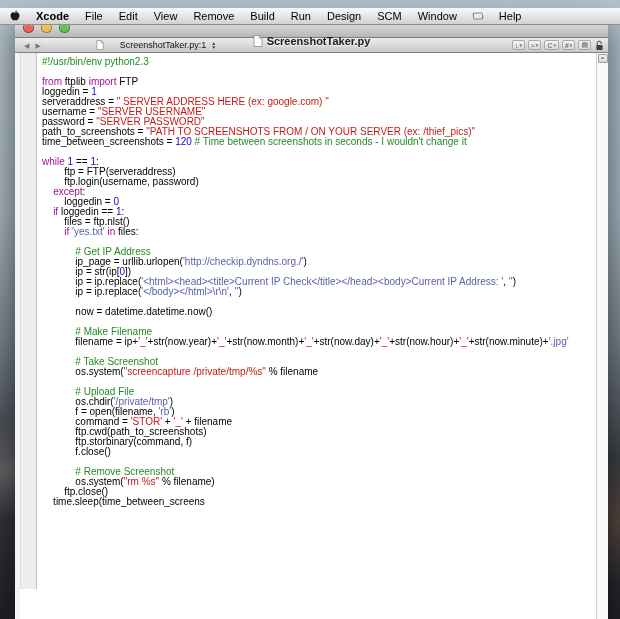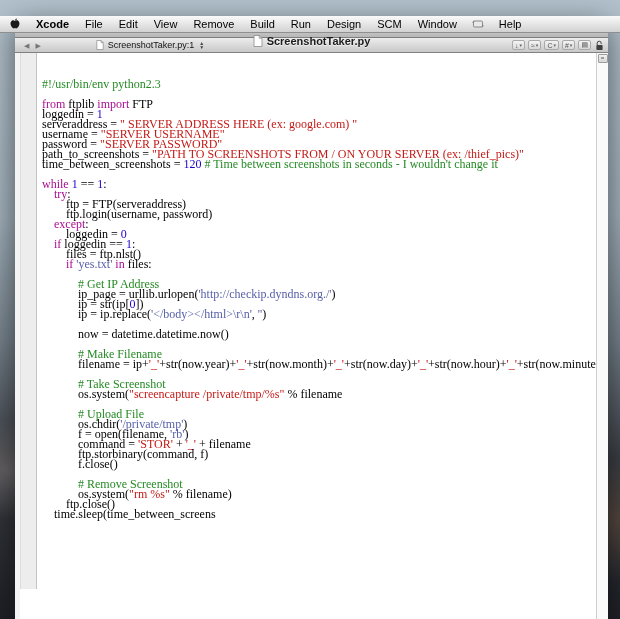--- a/index.html
+++ b/index.html
@@ -8,21 +8,21 @@
     position:relative; overflow:hidden;
     font-family:"Liberation Sans", sans-serif;
     background:
       radial-gradient(90px 70px at 8px 470px, rgba(160,150,150,.45), transparent 70%),
       radial-gradient(80px 90px at 618px 520px, rgba(120,90,70,.5), transparent 70%),
       linear-gradient(180deg,#b2c1cc 0%,#a2b1bc 35%,#76828c 55%,#3b3e44 74%,#1e2026 100%);
   }
 
   
   .menubar {
-    position:absolute; top:16px; left:0; width:620px; height:17px; z-index:5;
+    position:absolute; top:8px; left:0; width:620px; height:17px; z-index:5;
     display:flex; align-items:center;
     background:linear-gradient(#fafafa,#d2d2d2);
     border-bottom:1px solid #8f8f8f;
     font-size:11px; color:#000;
   }
   .apple { padding:0 8px 0 10px; display:flex; align-items:center; }
   .menu-item { padding:0 8px; white-space:nowrap; }
   .menu-item.app { font-weight:bold; }
   .script-menu { padding:0 7px; display:flex; align-items:center; }
 
@@ -52,41 +52,41 @@
 
   
   .navbar {
     height:15px; flex:none;
     background:linear-gradient(#ededed,#c8c8c8);
     border-bottom:1px solid #818181;
     display:flex; align-items:center;
     font-size:9px; color:#222; padding:0 2px 0 6px;
   }
   .nav-arrow { font-size:7px; color:#777; padding:0 3px; line-height:13px; }
-  .nav-file { display:flex; align-items:center; gap:4px; margin-left:4px;padding-left:48px; }
+  .nav-file { display:flex; align-items:center; gap:16px; margin-left:4px;padding-left:48px; }
   .nav-loc { font-size:9px; color:#111; }
   .stepper { display:flex; flex-direction:column; line-height:4px; font-size:5px; color:#444;
              margin-left:5px; }
   .nav-right { margin-left:auto; display:flex; align-items:center; gap:3px; }
   .nav-btn { display:flex; align-items:center; font-size:7px; color:#555;
              border:1px solid #a9a9a9; border-radius:2px; padding:0 2px; height:10px;
              background:linear-gradient(#f4f4f4,#d8d8d8); }
   .nav-btn .arr { font-size:5px; margin-left:1px; color:#666; }
   .lock-wrap { margin:0 2px 0 4px; display:flex; align-items:center; }
 
   
   .content { flex:1; display:flex; min-height:0; position:relative; }
   .left-strip { width:6px; flex:none; background:#f4f4f4; border-right:1px solid #dcdcdc; }
   .gutter { width:16px; flex:none; background:#ededed; border-right:1px solid #c3c3c3; position:relative; }
   .gutter-end { position:absolute; left:-1px; right:-1px; bottom:0; height:30px; background:#fff; }
   .code {
     flex:1; min-width:0; background:#fff; overflow:hidden;
     padding:3px 0 0 5px;
-    font-family:Liberation Serif, serif;
-    font-size:12px; color:#000;margin-top:21px;
+    font-family:Liberation Sans, sans-serif;
+    font-size:10px; color:#000;
   }
   .line { height:10px; white-space:pre; }
   .tk-p { color:#000; }
   .tk-k { color:var(--syn-keyword); }
   .tk-n { color:var(--syn-number); }
   .tk-s { color:var(--syn-string); }
   .tk-q { color:var(--syn-charstr); }
   .tk-c { color:var(--syn-comment); }
 
   .scrollcol { width:12px; flex:none; border-left:1px solid #cfcfcf; background:#fafafa;
@@ -198,46 +198,47 @@
         <div class="line"> </div>
         <div class="line"><span class="tk-k">from</span><span class="tk-p"> ftplib </span><span class="tk-k">import</span><span class="tk-p"> FTP</span></div>
         <div class="line"><span class="tk-p">loggedin = </span><span class="tk-n">1</span></div>
         <div class="line"><span class="tk-p">serveraddress = </span><span class="tk-s">" SERVER ADDRESS HERE (ex: google.com) "</span></div>
         <div class="line"><span class="tk-p">username = </span><span class="tk-s">"SERVER USERNAME"</span></div>
         <div class="line"><span class="tk-p">password = </span><span class="tk-s">"SERVER PASSWORD"</span></div>
         <div class="line"><span class="tk-p">path_to_screenshots = </span><span class="tk-s">"PATH TO SCREENSHOTS FROM / ON YOUR SERVER (ex: /thief_pics)"</span></div>
         <div class="line"><span class="tk-p">time_between_screenshots = </span><span class="tk-n">120</span><span class="tk-c"> # Time between screenshots in seconds - I wouldn't change it</span></div>
         <div class="line"> </div>
         <div class="line"><span class="tk-k">while</span><span class="tk-p"> </span><span class="tk-n">1</span><span class="tk-p"> == </span><span class="tk-n">1</span><span class="tk-p">:</span></div>
-        <div class="line"><span class="tk-p">    </span><span class="tk-k">try</span><span class="tk-p">:</span></div>
         <div class="line"><span class="tk-p">        ftp = FTP(serveraddress)</span></div>
         <div class="line"><span class="tk-p">        ftp.login(username, password)</span></div>
         <div class="line"><span class="tk-p">    </span><span class="tk-k">except</span><span class="tk-p">:</span></div>
         <div class="line"><span class="tk-p">        loggedin = </span><span class="tk-n">0</span></div>
         <div class="line"><span class="tk-p">    </span><span class="tk-k">if</span><span class="tk-p"> loggedin == </span><span class="tk-n">1</span><span class="tk-p">:</span></div>
         <div class="line"><span class="tk-p">        files = ftp.nlst()</span></div>
         <div class="line"><span class="tk-p">        </span><span class="tk-k">if</span><span class="tk-p"> </span><span class="tk-q">'yes.txt'</span><span class="tk-p"> </span><span class="tk-k">in</span><span class="tk-p"> files:</span></div>
         <div class="line"> </div>
         <div class="line"><span class="tk-p">            </span><span class="tk-c"># Get IP Address</span></div>
         <div class="line"><span class="tk-p">            ip_page = urllib.urlopen(</span><span class="tk-q">'http://checkip.dyndns.org./'</span><span class="tk-p">)</span></div>
         <div class="line"><span class="tk-p">            ip = str(ip[</span><span class="tk-n">0</span><span class="tk-p">])</span></div>
+        <div class="line"><span class="tk-p">            ip = ip.replace(</span><span class="tk-q">'&lt;html&gt;&lt;head&gt;&lt;title&gt;Current IP Check&lt;/title&gt;&lt;/head&gt;&lt;body&gt;Current IP Address: '</span><span class="tk-p">, </span><span class="tk-q">''</span><span class="tk-p">)</span></div>
         <div class="line"><span class="tk-p">            ip = ip.replace(</span><span class="tk-q">'&lt;/body&gt;&lt;/html&gt;\r\n'</span><span class="tk-p">, </span><span class="tk-q">''</span><span class="tk-p">)</span></div>
         <div class="line"> </div>
         <div class="line"><span class="tk-p">            now = datetime.datetime.now()</span></div>
         <div class="line"> </div>
         <div class="line"><span class="tk-p">            </span><span class="tk-c"># Make Filename</span></div>
         <div class="line"><span class="tk-p">            filename = ip+</span><span class="tk-s">'_'</span><span class="tk-p">+str(now.year)+</span><span class="tk-s">'_'</span><span class="tk-p">+str(now.month)+</span><span class="tk-s">'_'</span><span class="tk-p">+str(now.day)+</span><span class="tk-s">'_'</span><span class="tk-p">+str(now.hour)+</span><span class="tk-s">'_'</span><span class="tk-p">+str(now.minute)+</span><span class="tk-q">'.jpg'</span></div>
         <div class="line"> </div>
         <div class="line"><span class="tk-p">            </span><span class="tk-c"># Take Screenshot</span></div>
         <div class="line"><span class="tk-p">            os.system(</span><span class="tk-s">"screencapture /private/tmp/%s"</span><span class="tk-p"> % filename</span></div>
         <div class="line"> </div>
         <div class="line"><span class="tk-p">            </span><span class="tk-c"># Upload File</span></div>
         <div class="line"><span class="tk-p">            os.chdir(</span><span class="tk-q">'/private/tmp'</span><span class="tk-p">)</span></div>
         <div class="line"><span class="tk-p">            f = open(filename, </span><span class="tk-q">'rb'</span><span class="tk-p">)</span></div>
         <div class="line"><span class="tk-p">            command = </span><span class="tk-s">'STOR'</span><span class="tk-p"> + </span><span class="tk-s">'_'</span><span class="tk-p"> + filename</span></div>
+        <div class="line"><span class="tk-p">            ftp.cwd(path_to_screenshots)</span></div>
         <div class="line"><span class="tk-p">            ftp.storbinary(command, f)</span></div>
         <div class="line"><span class="tk-p">            f.close()</span></div>
         <div class="line"> </div>
         <div class="line"><span class="tk-p">            </span><span class="tk-c"># Remove Screenshot</span></div>
         <div class="line"><span class="tk-p">            os.system(</span><span class="tk-s">"rm %s"</span><span class="tk-p"> % filename)</span></div>
         <div class="line"><span class="tk-p">        ftp.close()</span></div>
         <div class="line"><span class="tk-p">    time.sleep(time_between_screens</span></div>
       </div>
     <div class="scrollcol">
       <div class="split-btn">=</div>

